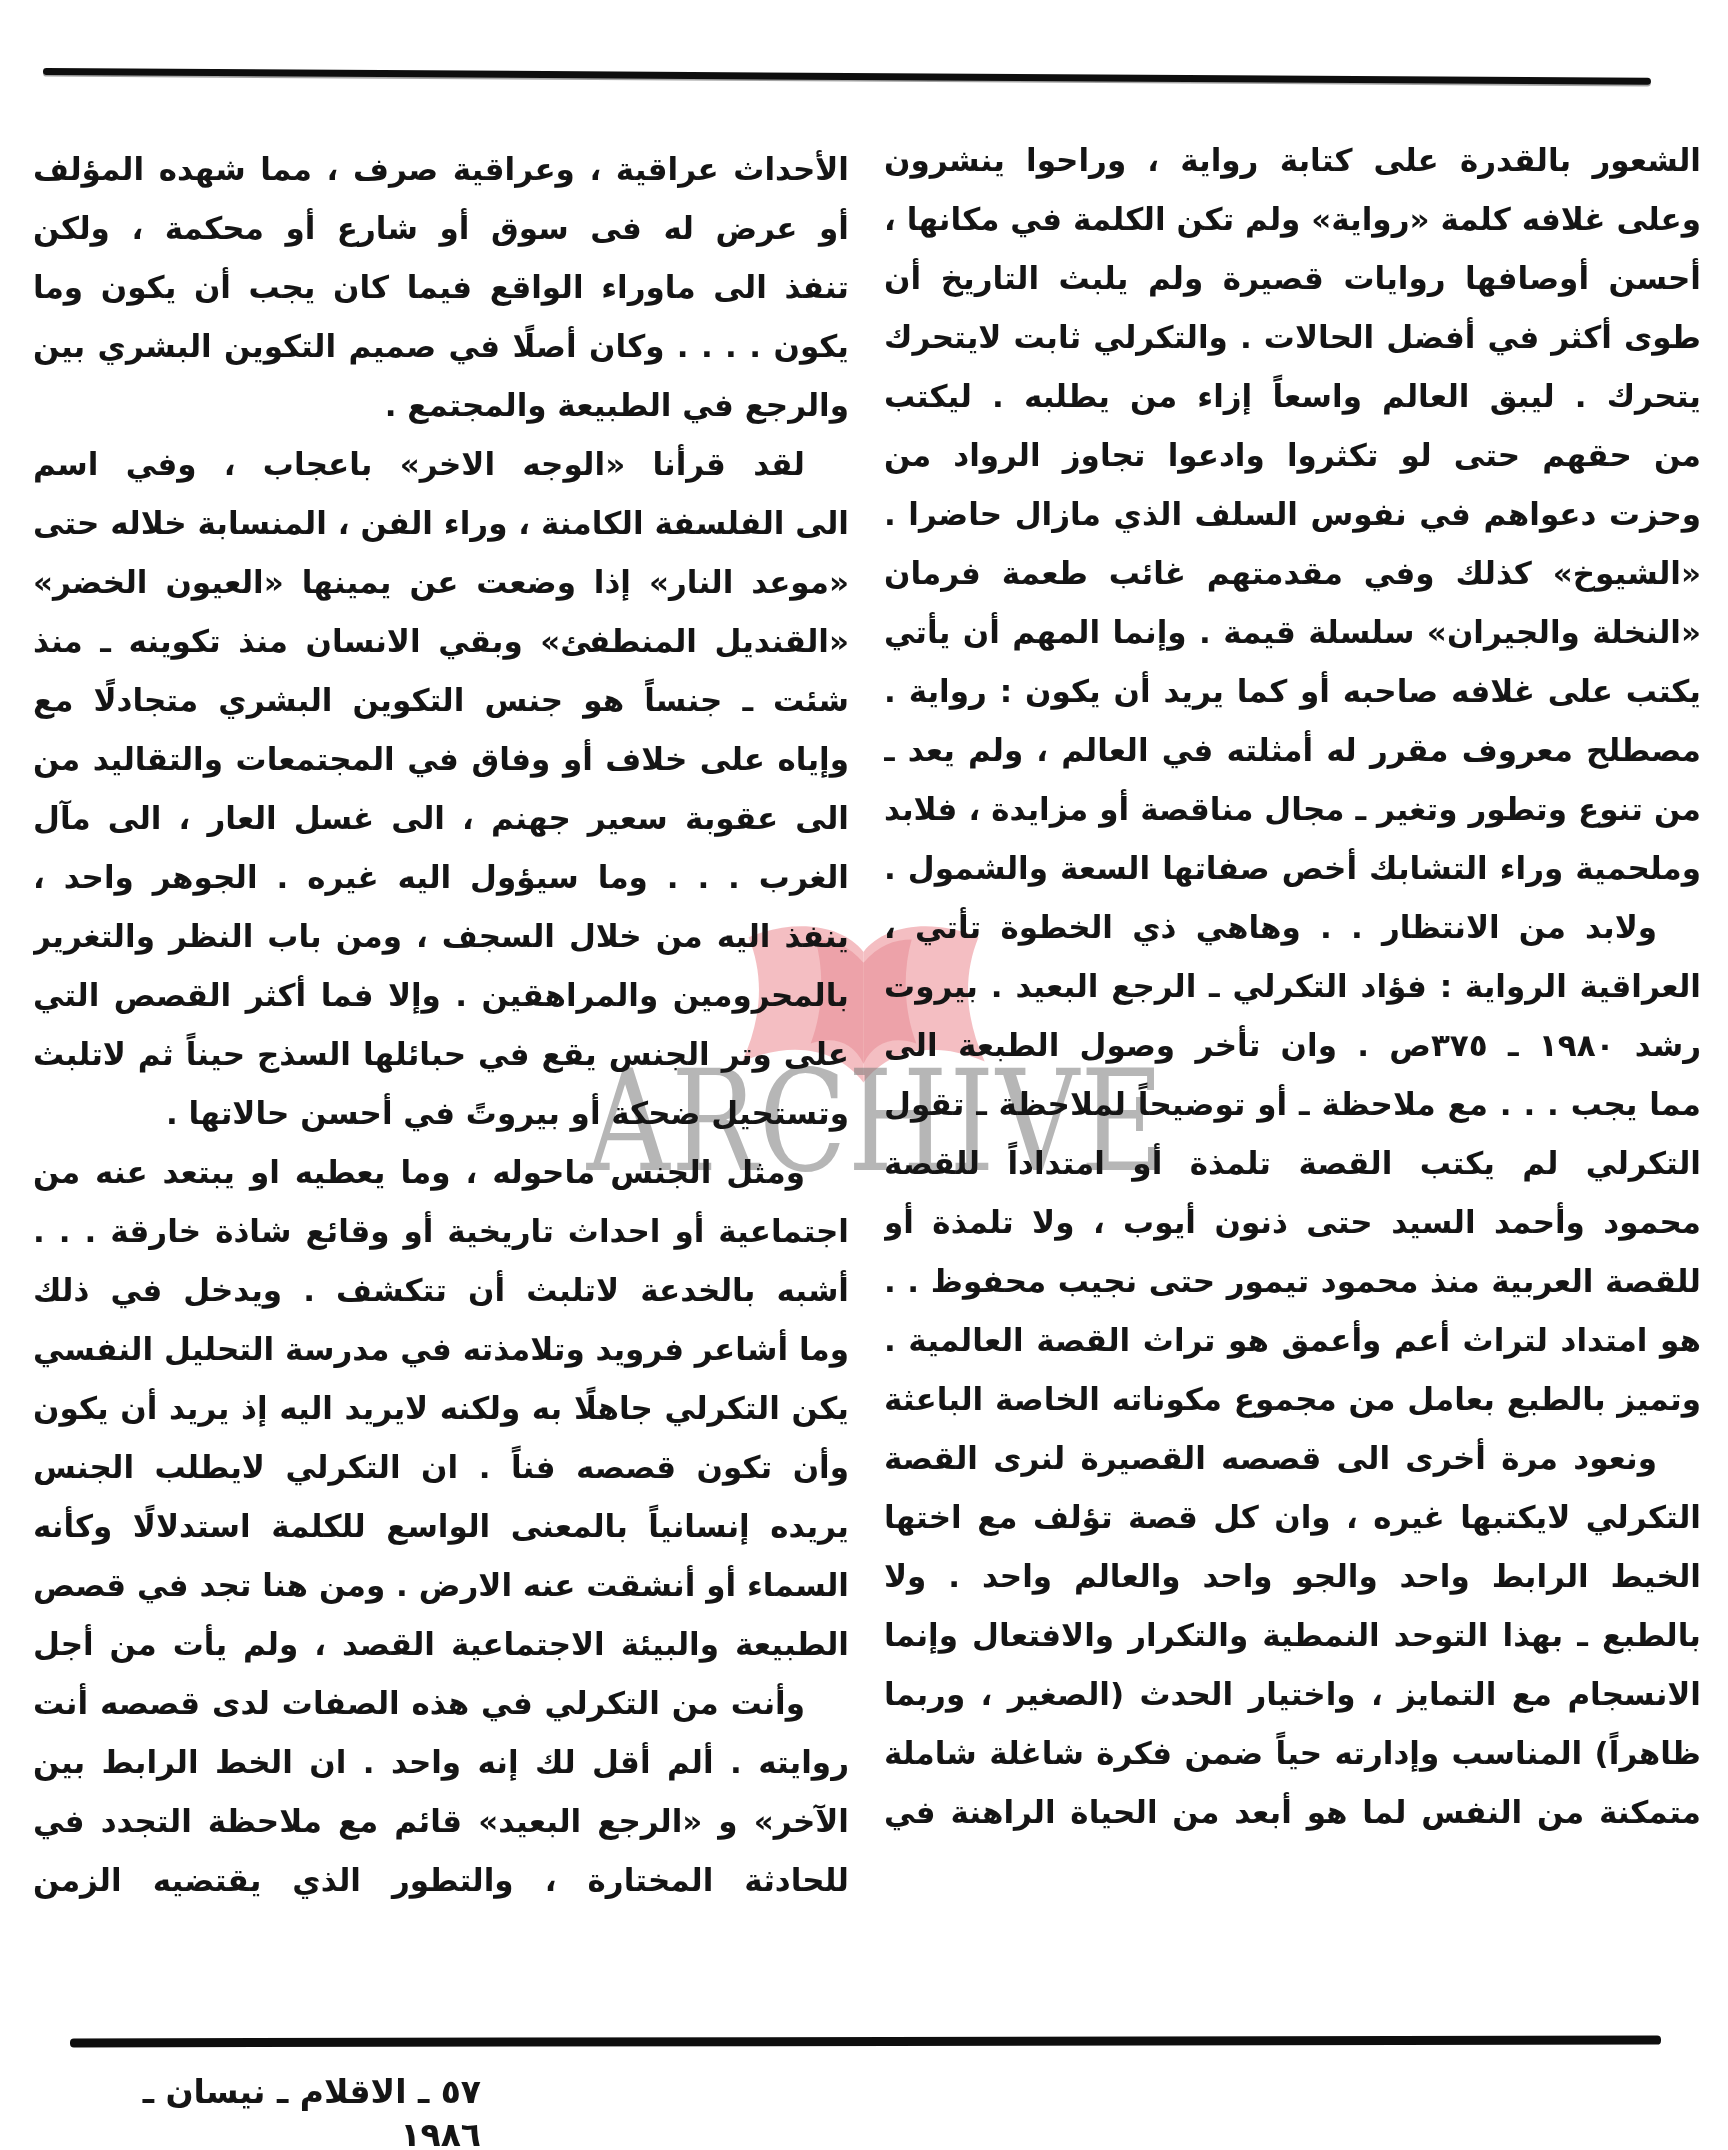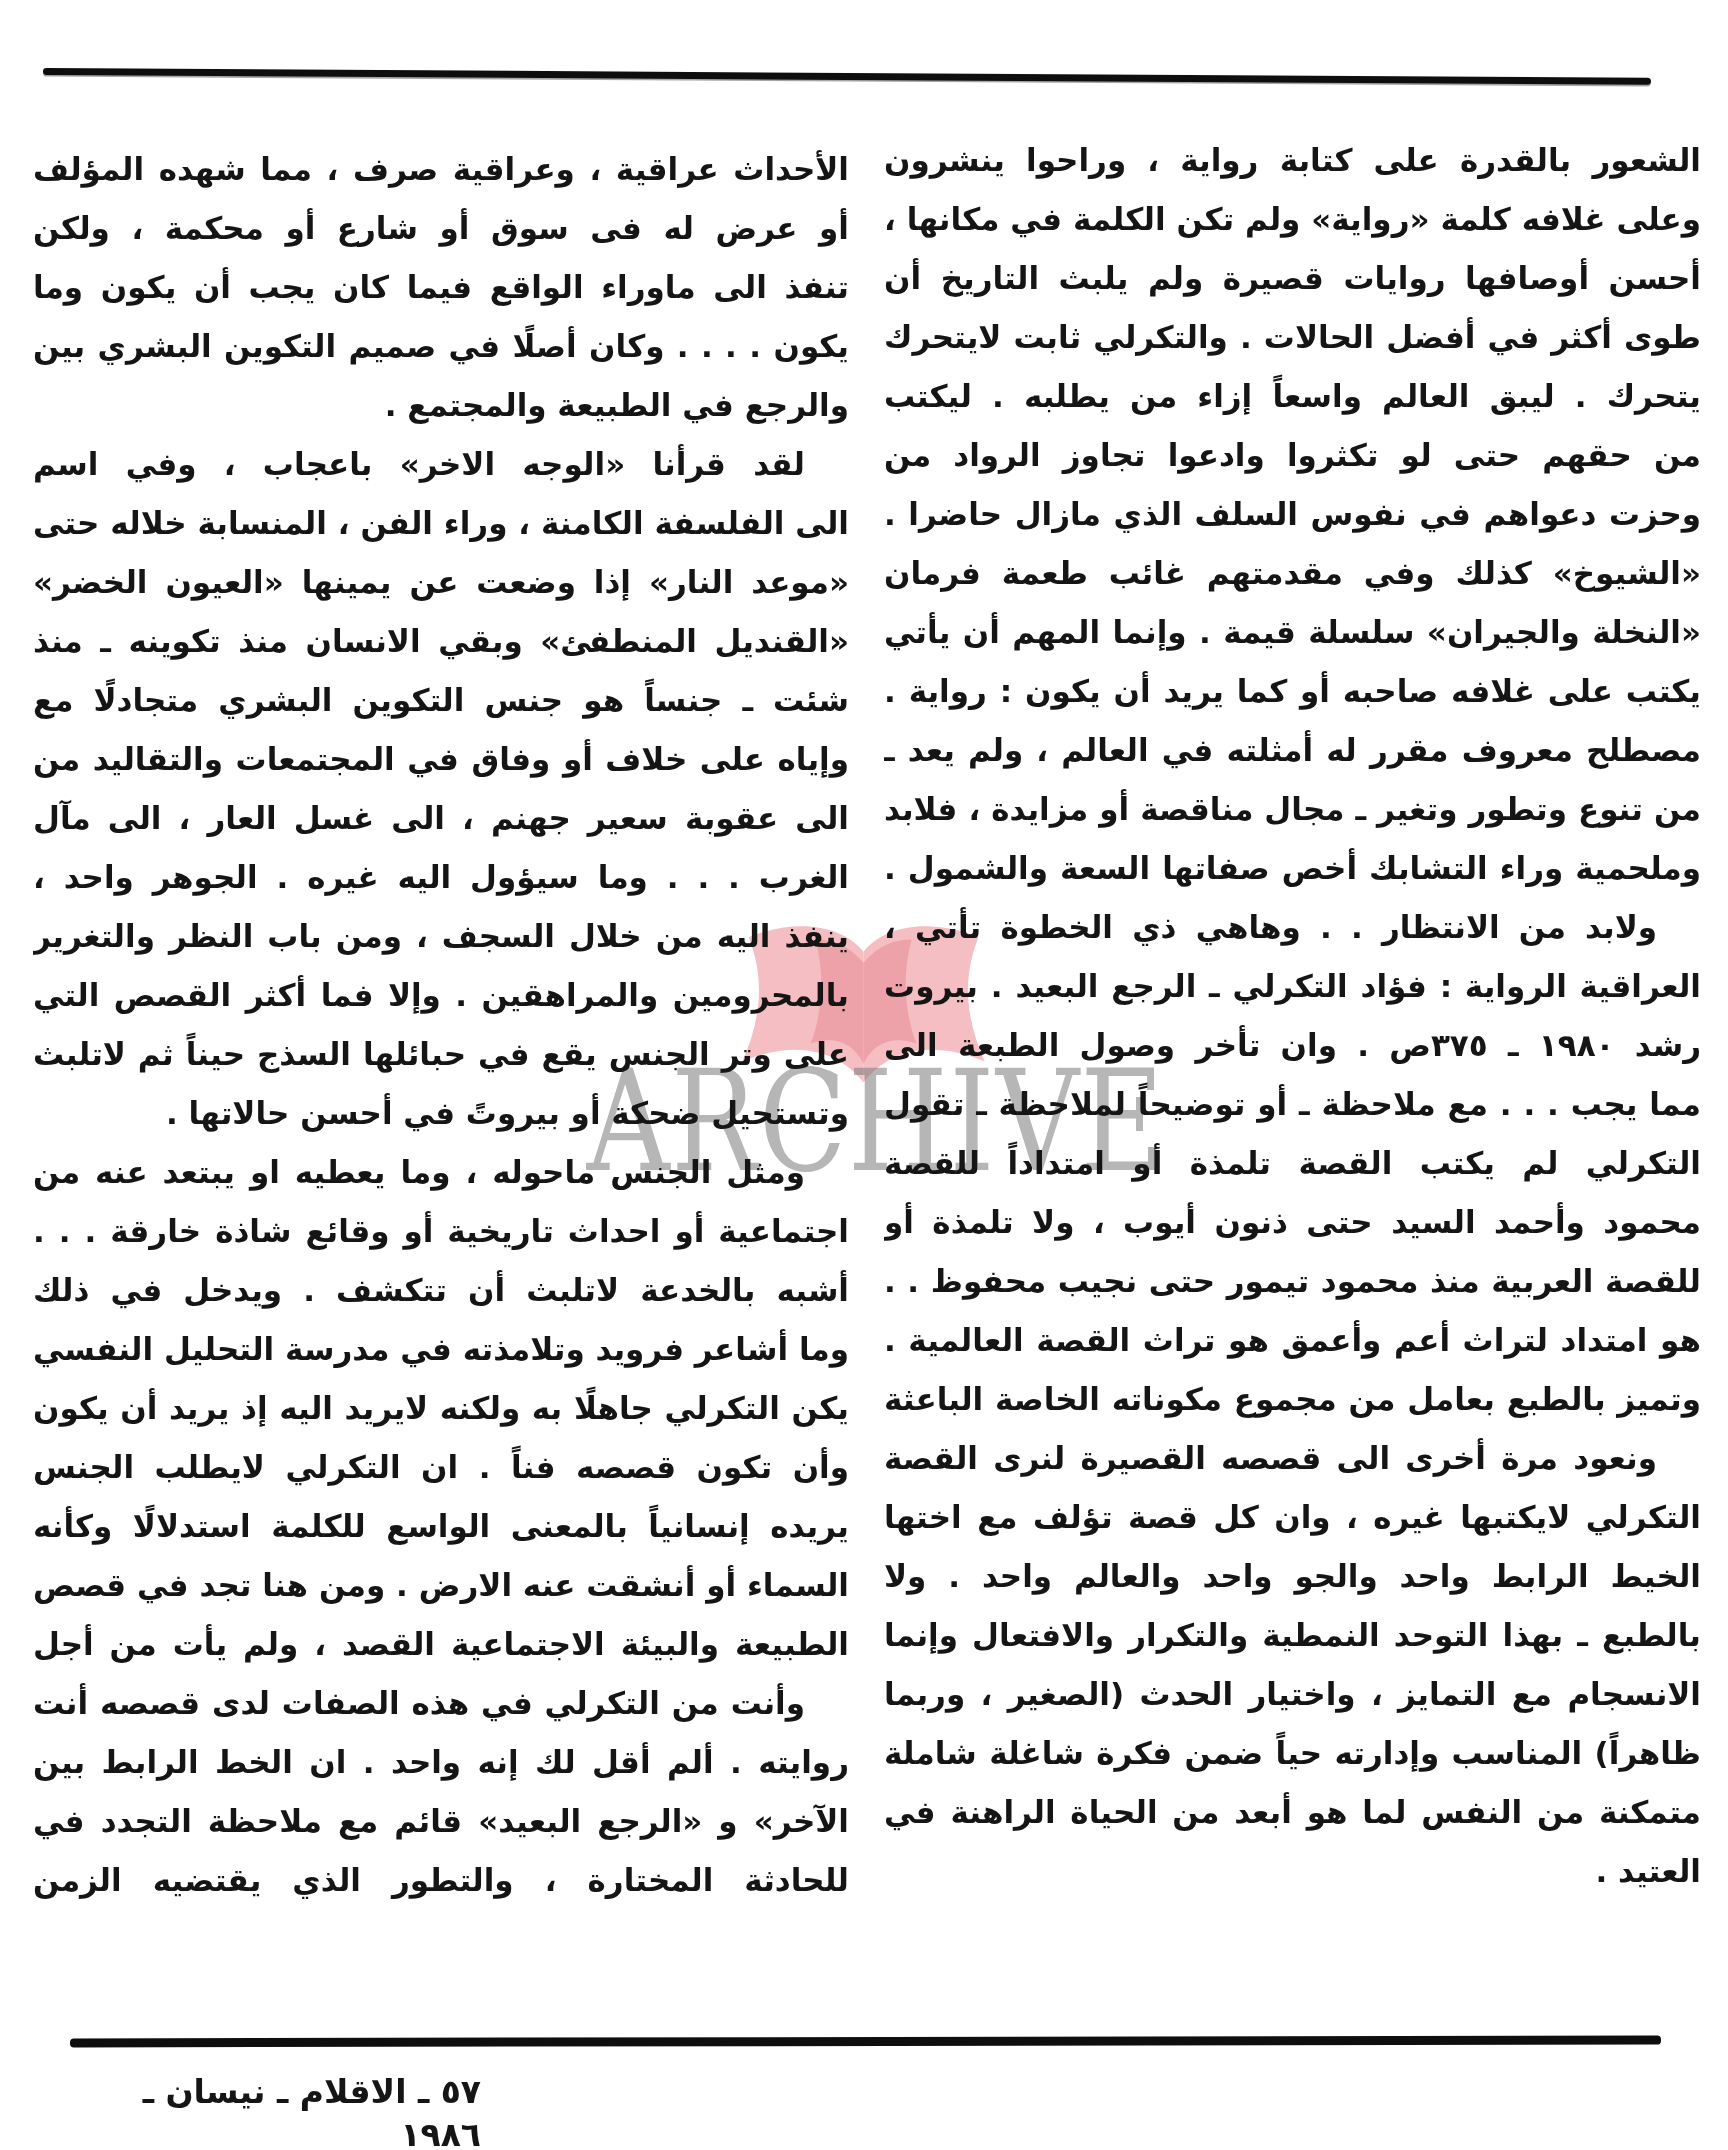--- a/index.html
+++ b/index.html
@@ -106,21 +106,20 @@
         <div class="line">وتميز بالطبع بعامل من مجموع مكوناته الخاصة الباعثة على</div>
       </div>
       <div class="para indent">
         <div class="line">ونعود مرة أخرى الى قصصه القصيرة لنرى القصة التي يكتبها</div>
         <div class="line">التكرلي لايكتبها غيره ، وان كل قصة تؤلف مع اختها كلًا ، فاذا</div>
         <div class="line">الخيط الرابط واحد والجو واحد والعالم واحد . ولا اقصد ـ</div>
         <div class="line">بالطبع ـ بهذا التوحد النمطية والتكرار والافتعال وإنما أريد الى</div>
         <div class="line">الانسجام مع التمايز ، واختيار الحدث (الصغير ، وربما التافه</div>
         <div class="line">ظاهراً) المناسب وإدارته حياً ضمن فكرة شاغلة شاملة ونظرة</div>
         <div class="line">متمكنة من النفس لما هو أبعد من الحياة الراهنة في ظاهرها</div>
-        <div class="line end">العتيد .</div>
       </div>
     </div>
   <div class="col col-left">
       <div class="para">
         <div class="line">الأحداث عراقية ، وعراقية صرف ، مما شهده المؤلف أو عاناه</div>
         <div class="line">أو عرض له فى سوق أو شارع أو محكمة ، ولكن أبعادها إنسانية</div>
         <div class="line">تنفذ الى ماوراء الواقع فيما كان يجب أن يكون وما سوف</div>
         <div class="line">يكون . . . . وكان أصلًا في صميم التكوين البشري بين المنبه</div>
         <div class="line end">والرجع في الطبيعة والمجتمع .</div>
       </div>

